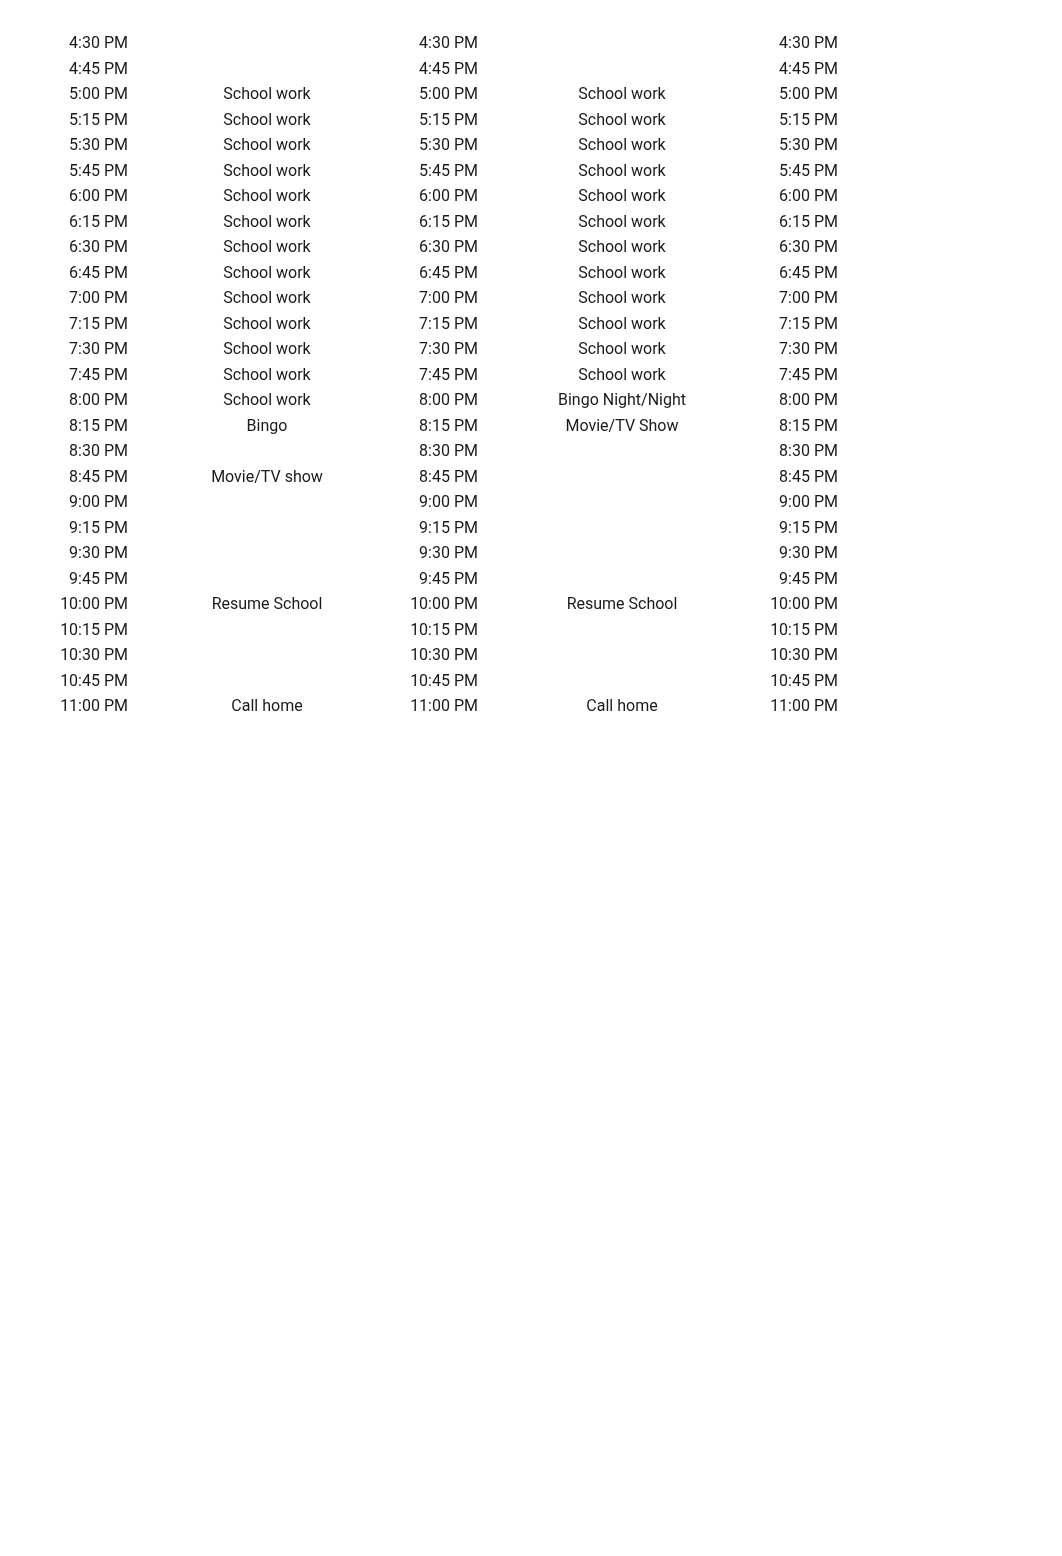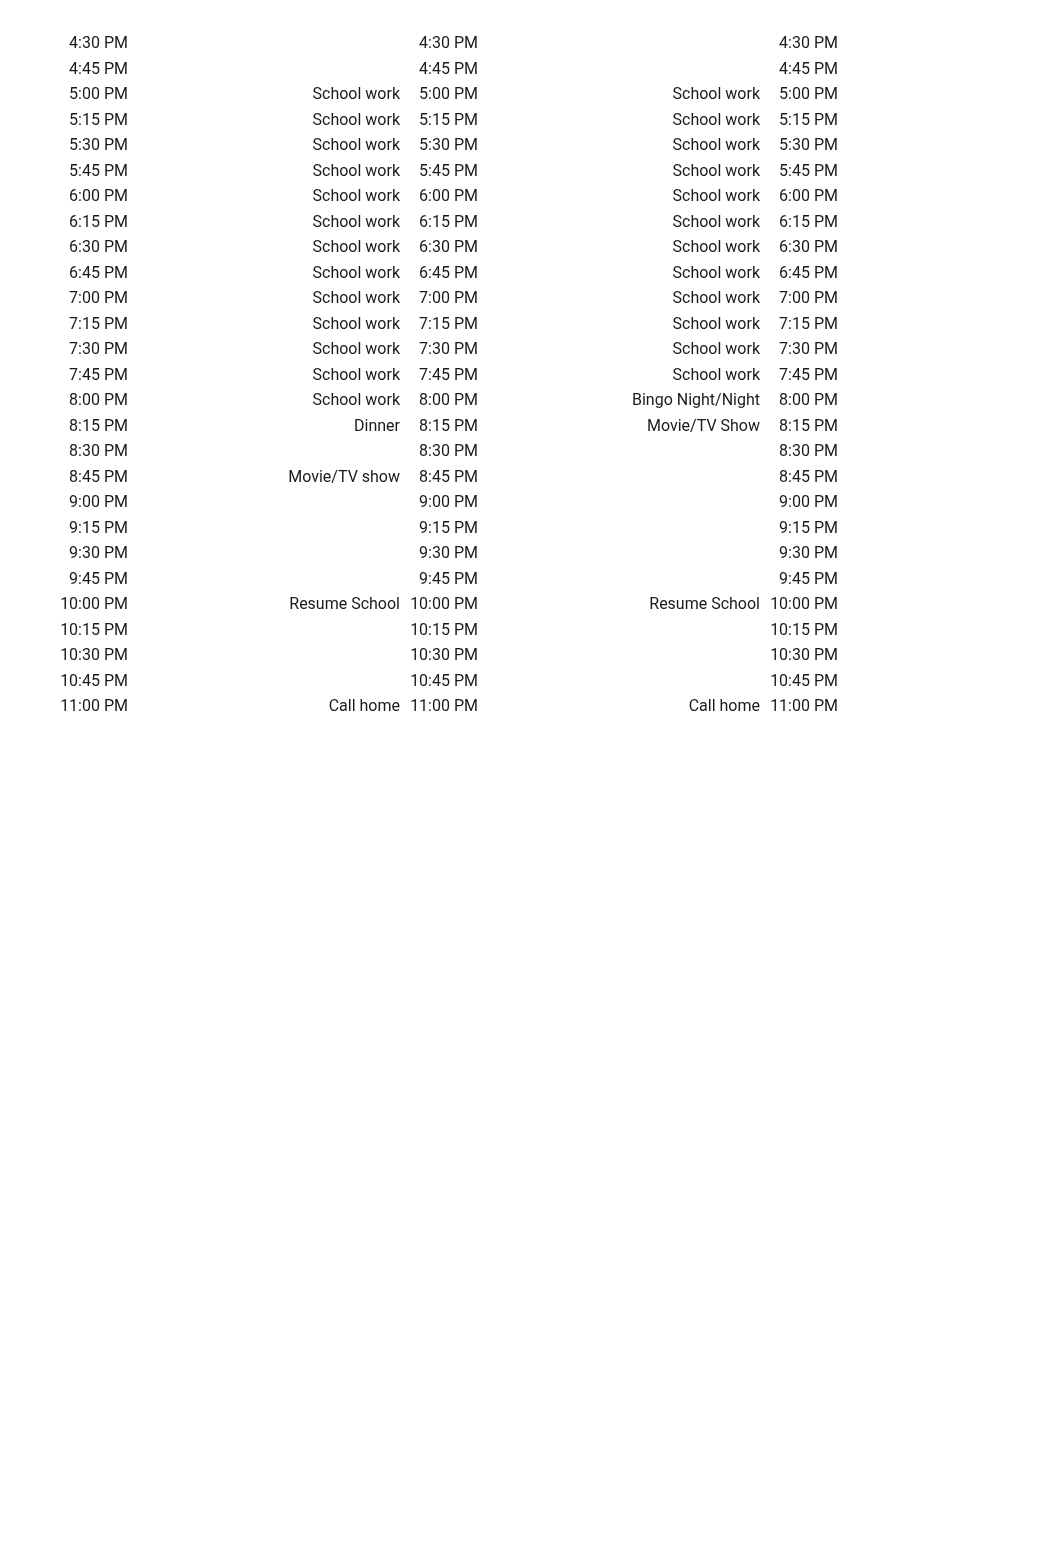--- a/index.html
+++ b/index.html
@@ -37,21 +37,21 @@
     font-size: 16px;
   }
   .time {
     width: 78px;
     text-align: right;
     padding-right: 6px;
     white-space: nowrap;
   }
   .activity {
     flex: 1;
-    text-align: right;
+    text-align: center;
     white-space: nowrap;
   }
   .col3 .time {
     width: 78px;
     text-align: right;
     padding-right: 0;
   }
 </style>
 </head>
 <body>
@@ -116,21 +116,21 @@
       <div class="row">
           <span class="time">7:45 PM</span>
           <span class="activity">School work</span>
         </div>
       <div class="row">
           <span class="time">8:00 PM</span>
           <span class="activity">School work</span>
         </div>
       <div class="row">
           <span class="time">8:15 PM</span>
-          <span class="activity">Dinner</span>
+          <span class="activity">Bingo</span>
         </div>
       <div class="row">
           <span class="time">8:30 PM</span>
           <span class="activity"></span>
         </div>
       <div class="row">
           <span class="time">8:45 PM</span>
           <span class="activity">Movie/TV show</span>
         </div>
       <div class="row">

